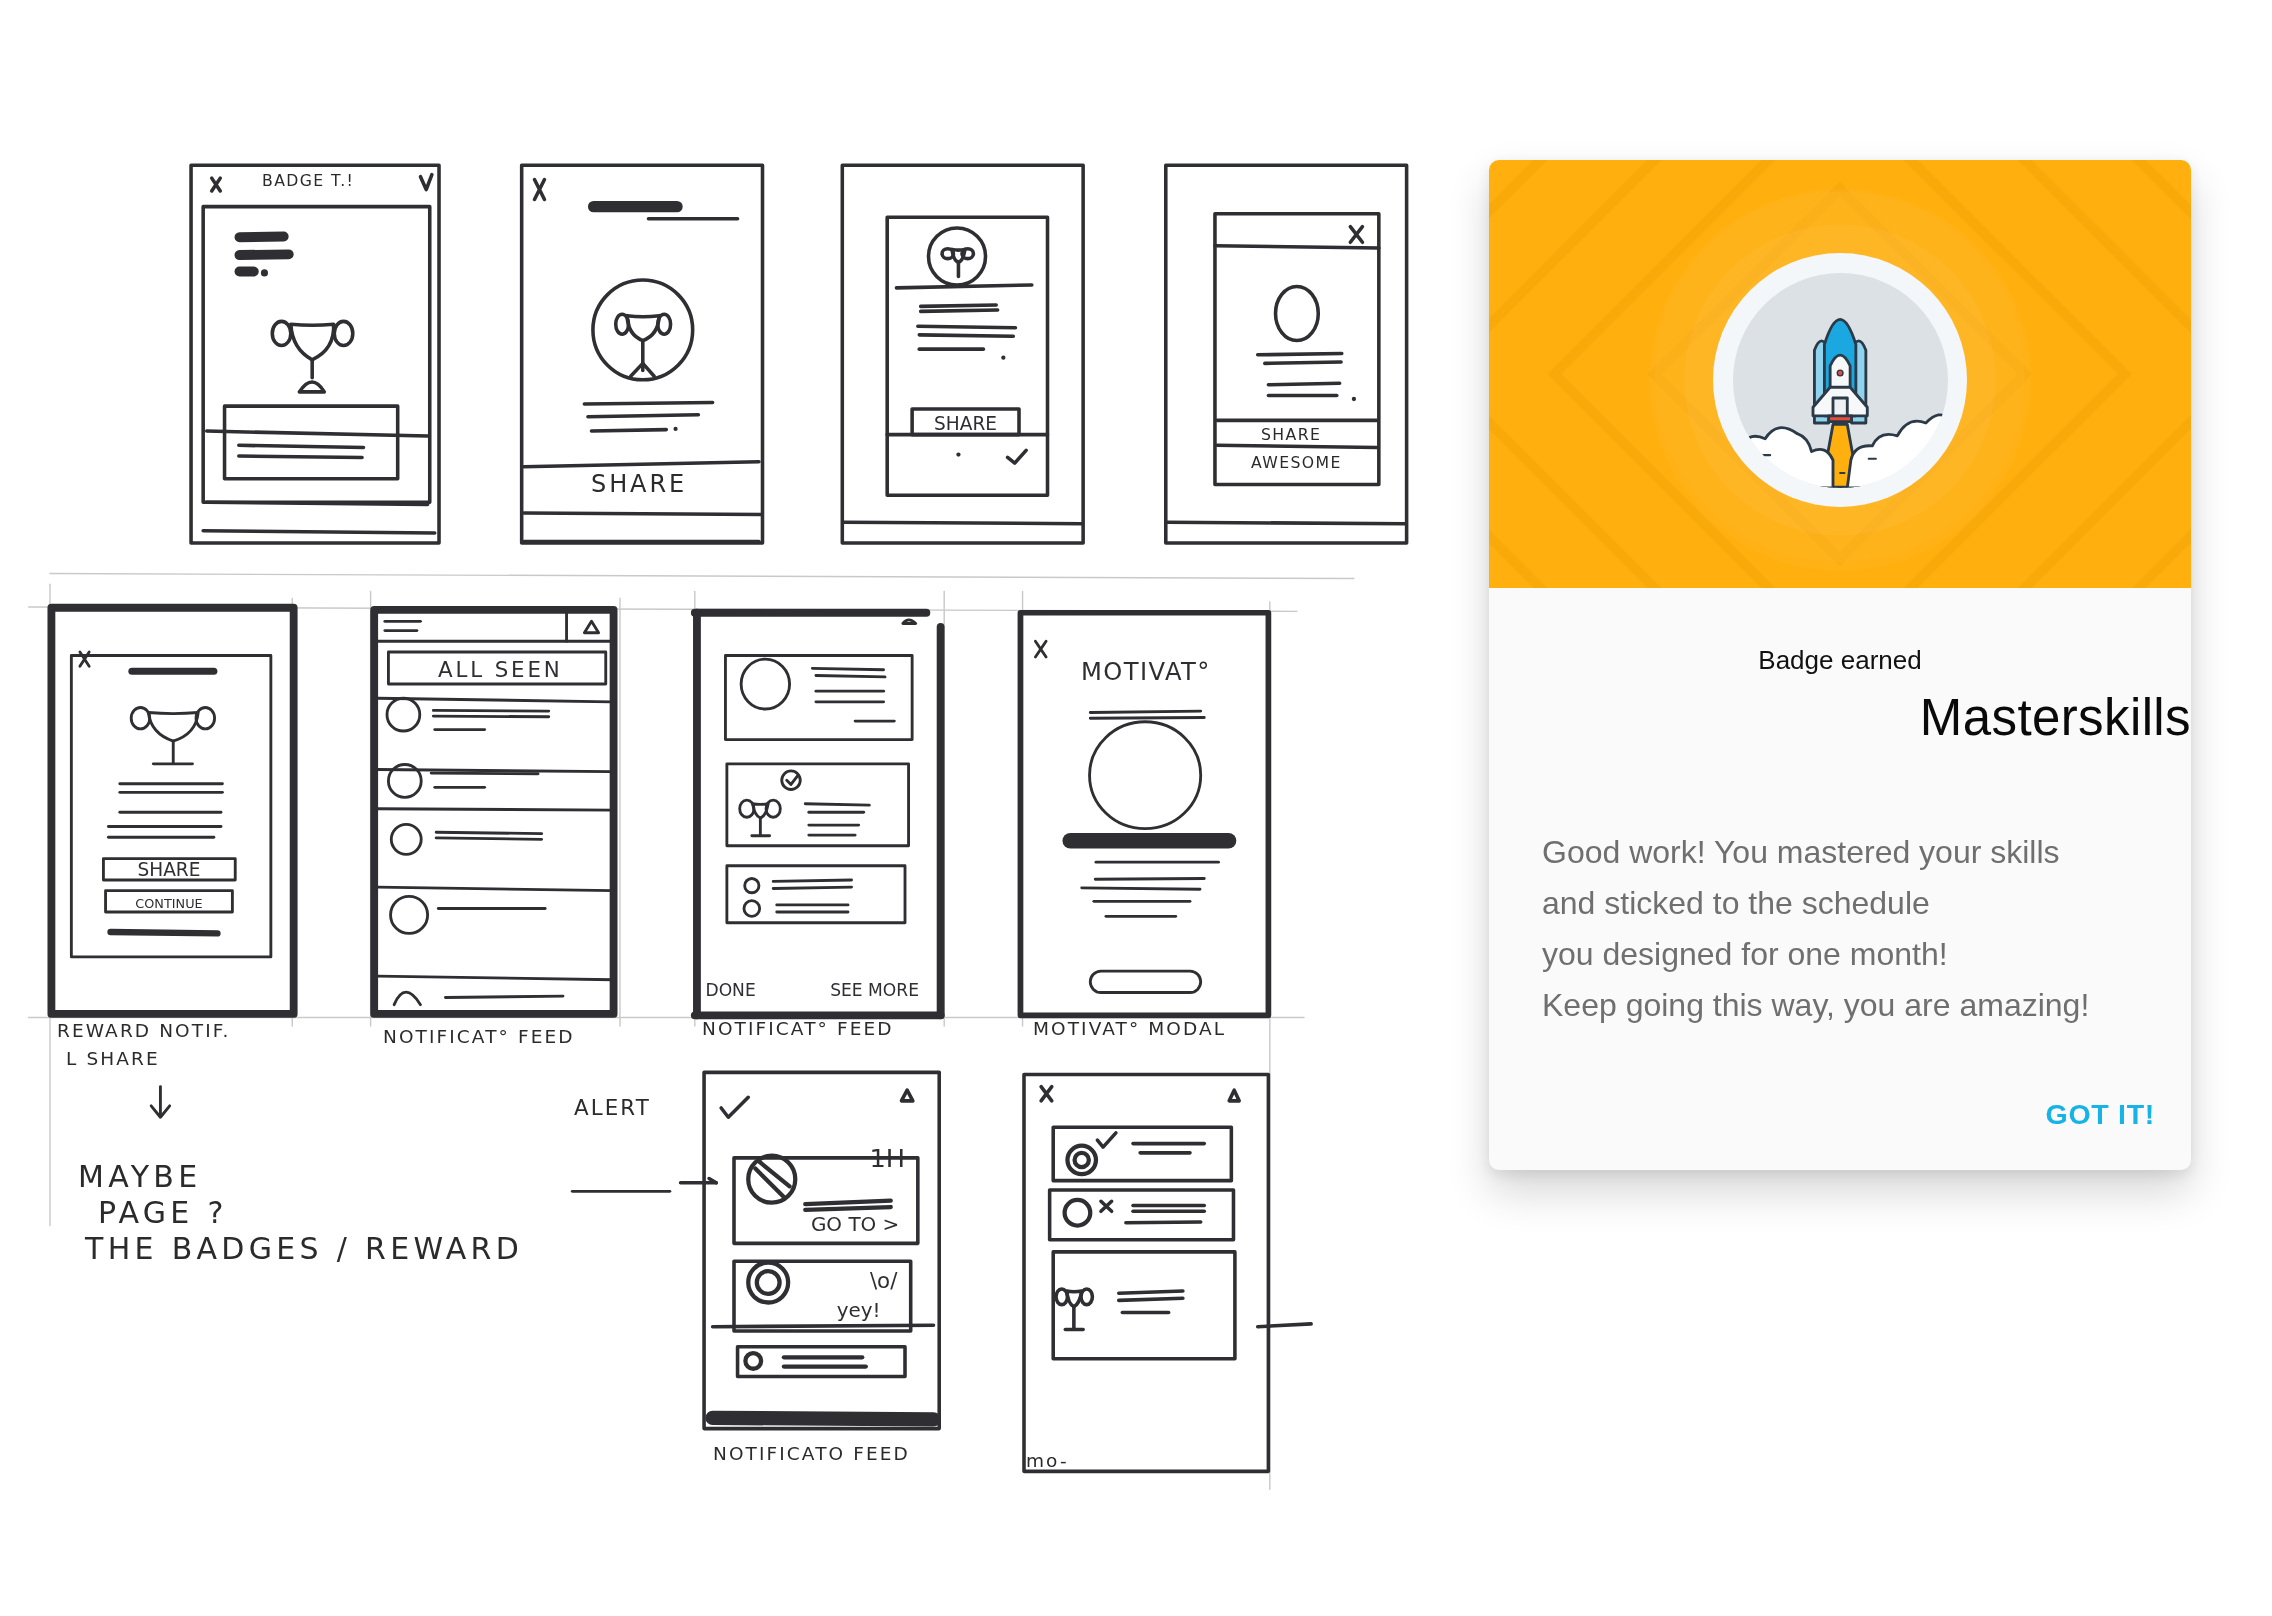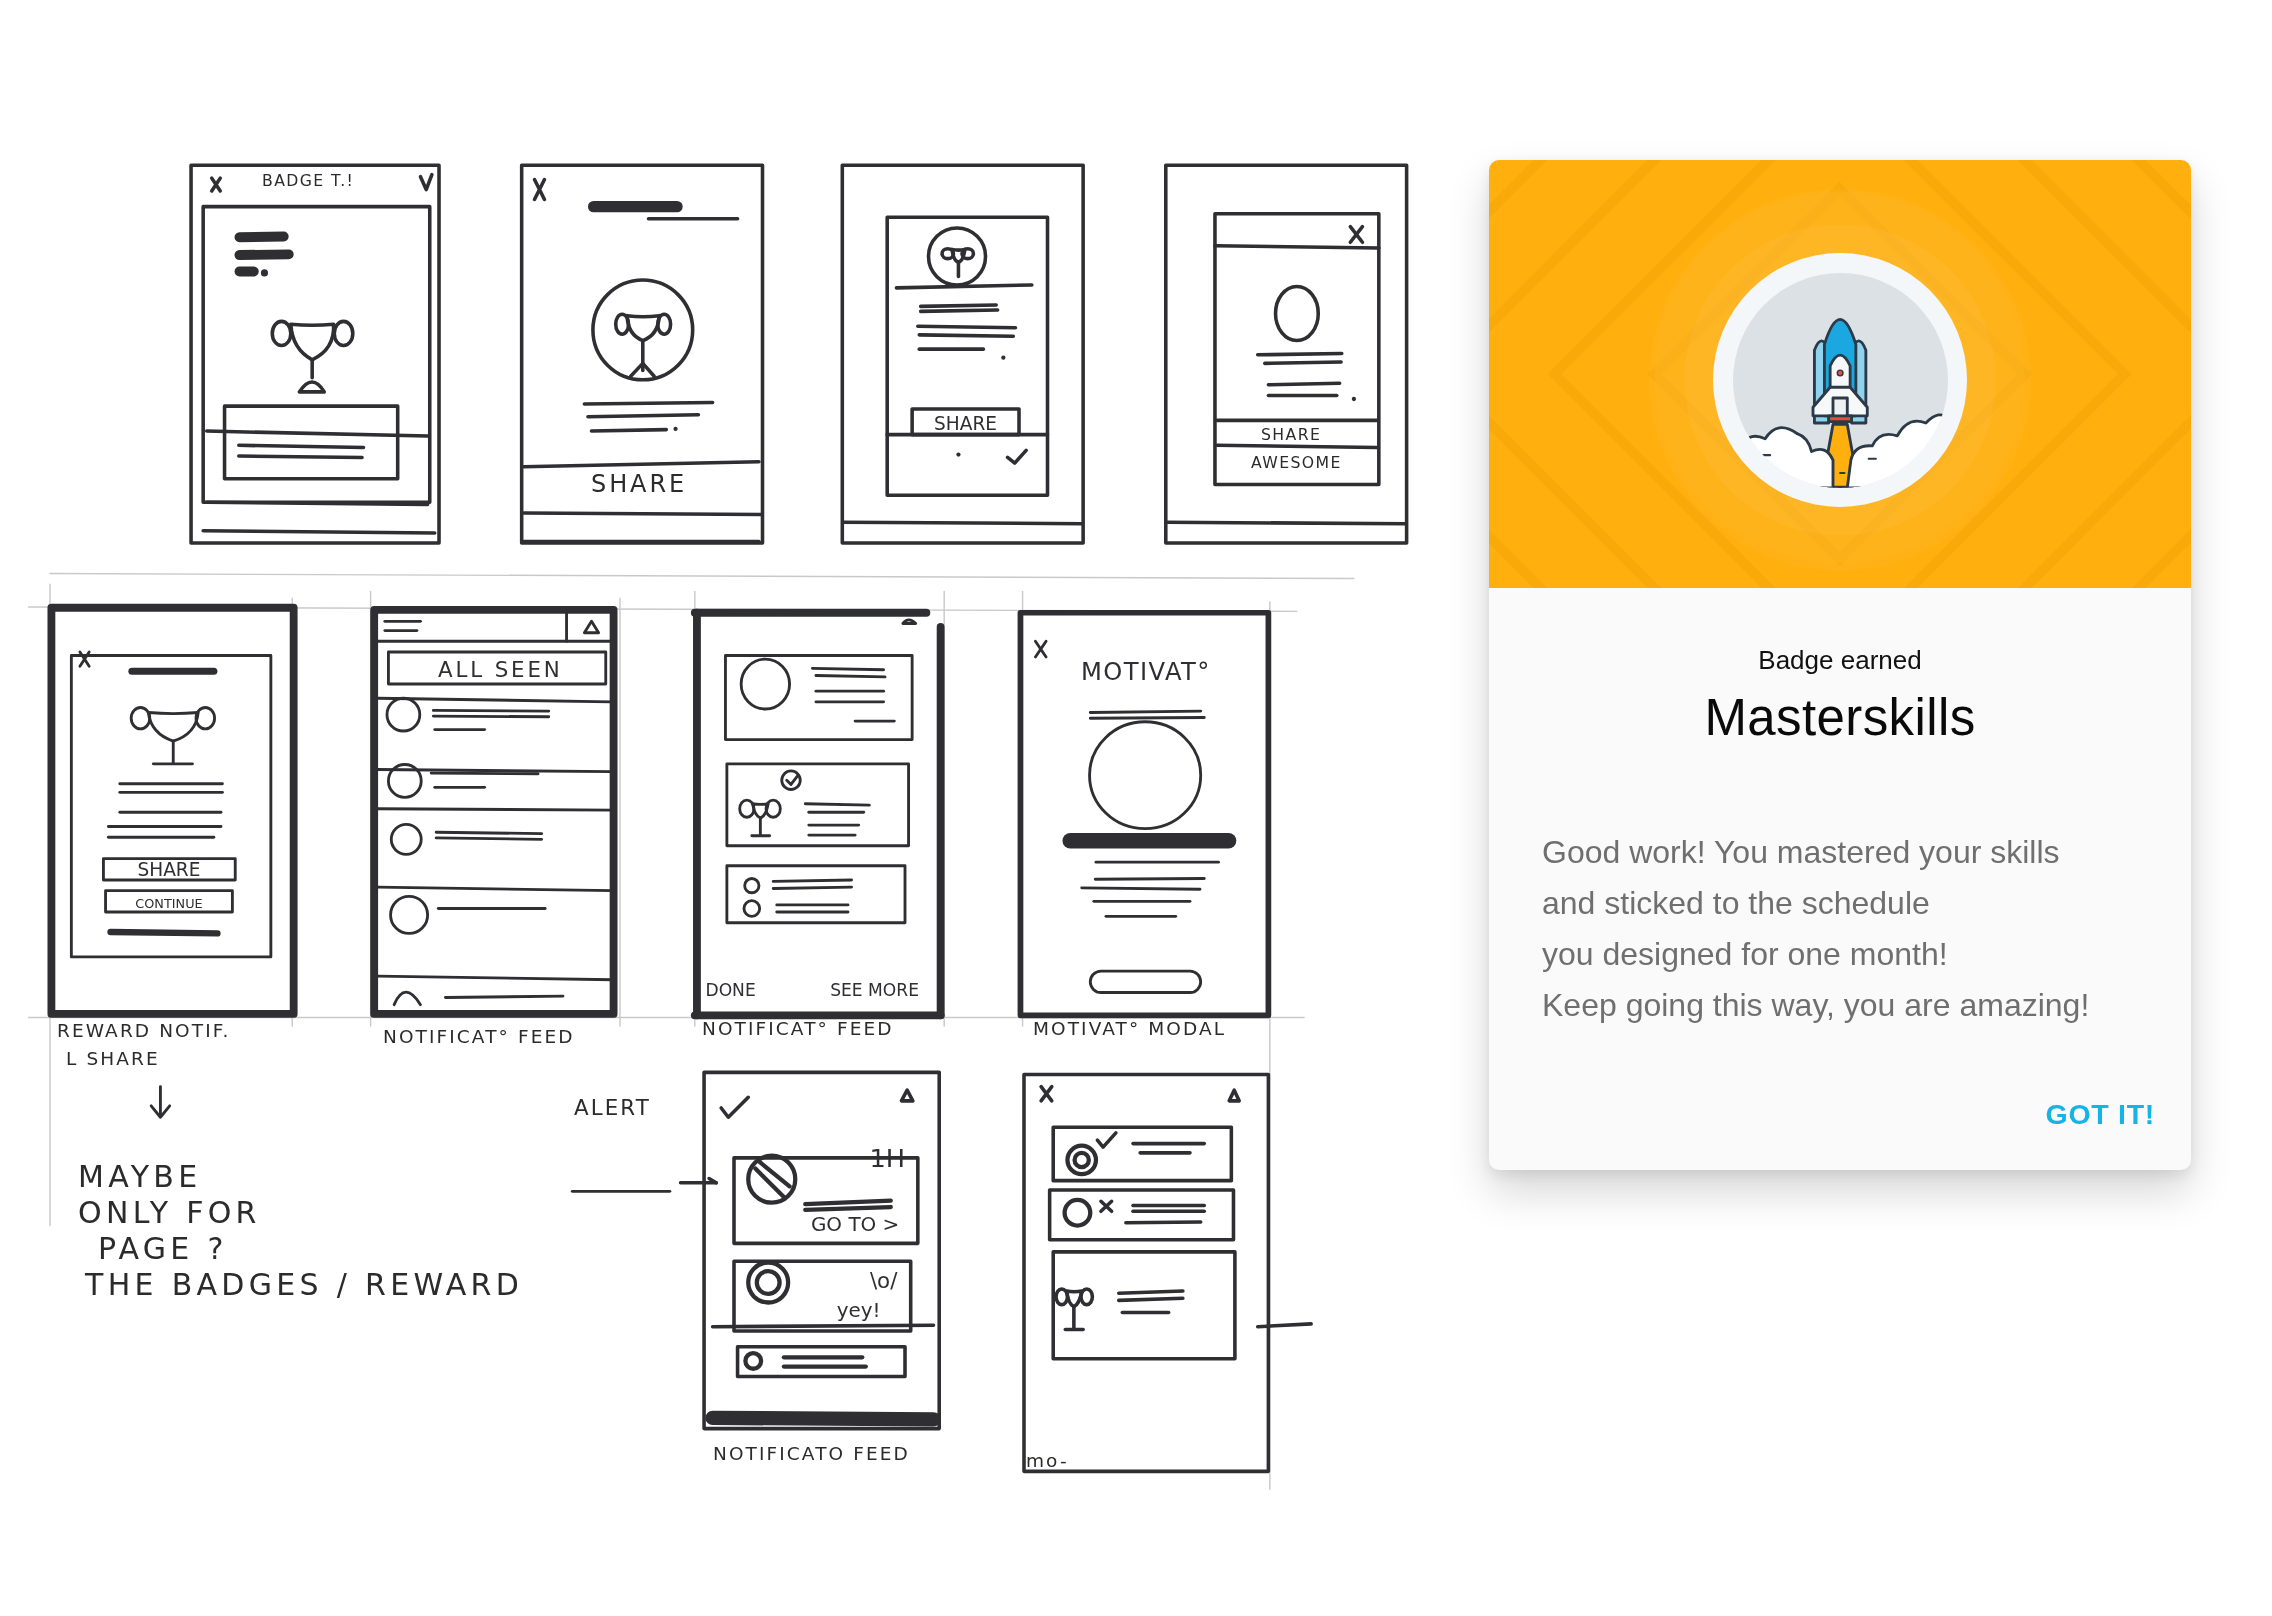--- a/index.html
+++ b/index.html
@@ -39,21 +39,21 @@
     position: absolute; left: 20px; top: 20px; width: 215px; height: 215px;
     border-radius: 50%; background: #DCE1E6; overflow: hidden;
   }
   .badge-inner svg { position: absolute; left: 0; top: 0; }
   .body { position: absolute; left: 0; top: 428px; width: 702px; height: 535px; }
   .subtitle {
     position: absolute; left: 0; top: 57px; width: 702px; text-align: center;
     font-size: 26px; color: #111111;
   }
   .title {
-    position: absolute; left: 0; top: 100px; width: 702px; text-align: center;
+    position: absolute; left: 0; top: 100px; width: 702px; text-align: right;
     font-size: 51px; color: #0a0a0a; letter-spacing: 0.4px;
   }
   .message { position: absolute; left: 53px; top: 239px; width: 627px; }
   .message div { font-size: 32px; line-height: 51px; color: #6f6f6f; white-space: nowrap; }
   .got-it {
     position: absolute; right: 36px; top: 510px; font-size: 28.5px; font-weight: bold;
     color: #15B3E6; letter-spacing: 0.7px; background: none; border: none; padding: 0;
     font-family: "Liberation Sans", sans-serif; cursor: pointer;
   }
 </style>
@@ -349,21 +349,20 @@
   <div class="hand label" style="left:713px; top:1443px;">NOTIFICATO FEED</div>
   <div class="hand label" style="left:1026px; top:1450px; text-transform:none;">mo-</div>
   <div class="hand label" style="left:574px; top:1095px; font-size:21.4px;">ALERT</div>
   <div class="hand small" style="left:262px; top:171px; font-size:15.7px;">BADGE T.!</div>
   <div class="hand" style="left:591px; top:470px; font-size:24px; letter-spacing:2.9px;">SHARE</div>
   <div class="hand small" style="left:1261px; top:425px;">SHARE</div>
   <div class="hand small" style="left:1251px; top:453px; text-transform:none;">AWESOME</div>
 
   <div class="note">
     <div>MAYBE</div>
-    <div>ONLY FOR</div>
     <div style="padding-left:20px;">PAGE ?</div>
     <div style="padding-left:7.1px;">THE BADGES / REWARD</div>
   </div>
 </div>
 
 <div class="card">
   <div class="banner">
     <svg class="pattern" width="702" height="428" viewBox="0 0 985 600">
       <g fill="none" stroke="#F5A60A" stroke-width="14" opacity="0.55">
         <path d="M492 -420 L1212 300 L492 1020 L-228 300 Z"></path>

